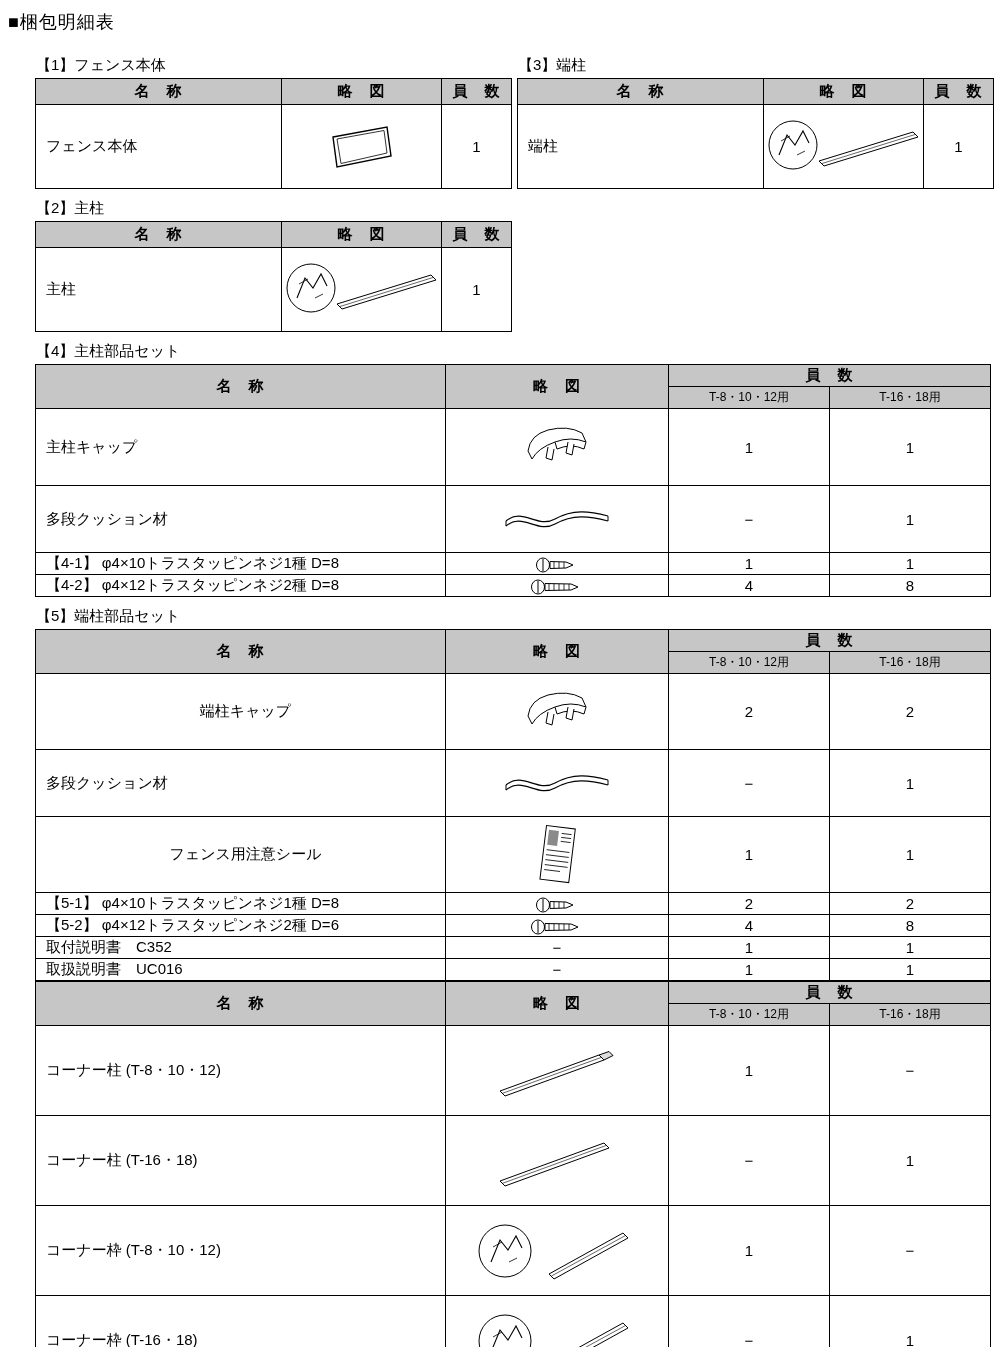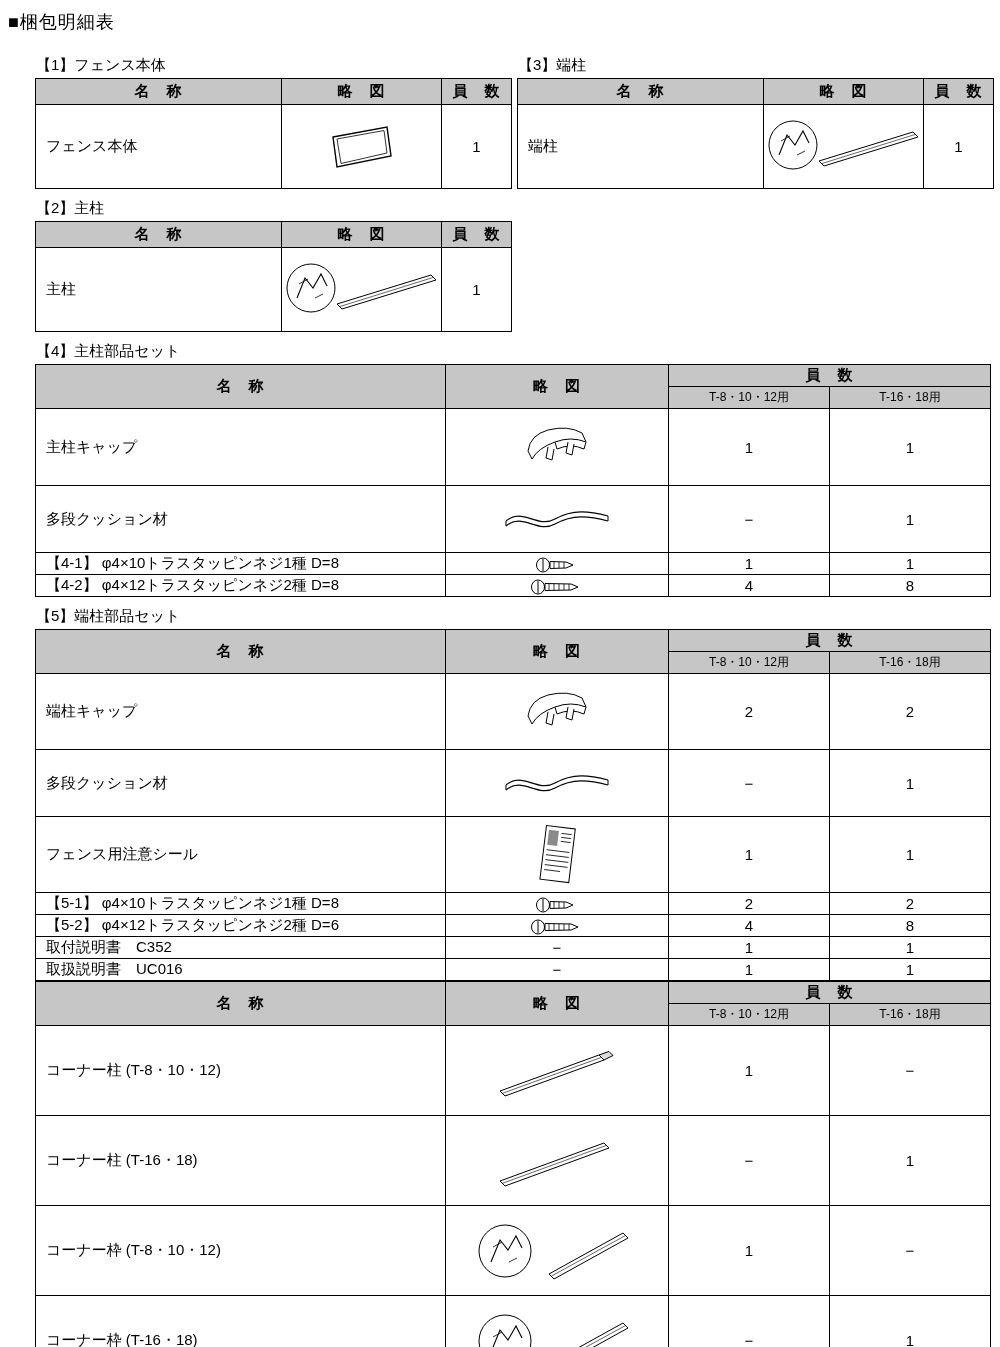--- a/index.html
+++ b/index.html
@@ -41,21 +41,21 @@
   .tbig { width: 955px; }
   .tbig col.c1 { width: 410px; }
   .tbig col.c2 { width: 223px; }
   .tbig col.c3 { width: 161px; }
   .tbig col.c4 { width: 161px; }
 
   tr.hh  th { height: 26px; }
   tr.hh2 th { height: 22px; }
   tr.h84 td { height: 84px; }
   tr.h77 td { height: 77px; }
-  tr.h76 td { height: 76px; }
+  tr.h76 td { height: 76px; text-align: center; }
   tr.h73 td { height: 90px; }
   tr.h70 td { height: 67px; }
   tr.h22 td { height: 22px; }
   svg { display: inline-block; vertical-align: middle; }
 </style>
 </head>
 <body>
 
 <div class="page">
   <div class="title">■梱包明細表</div>

